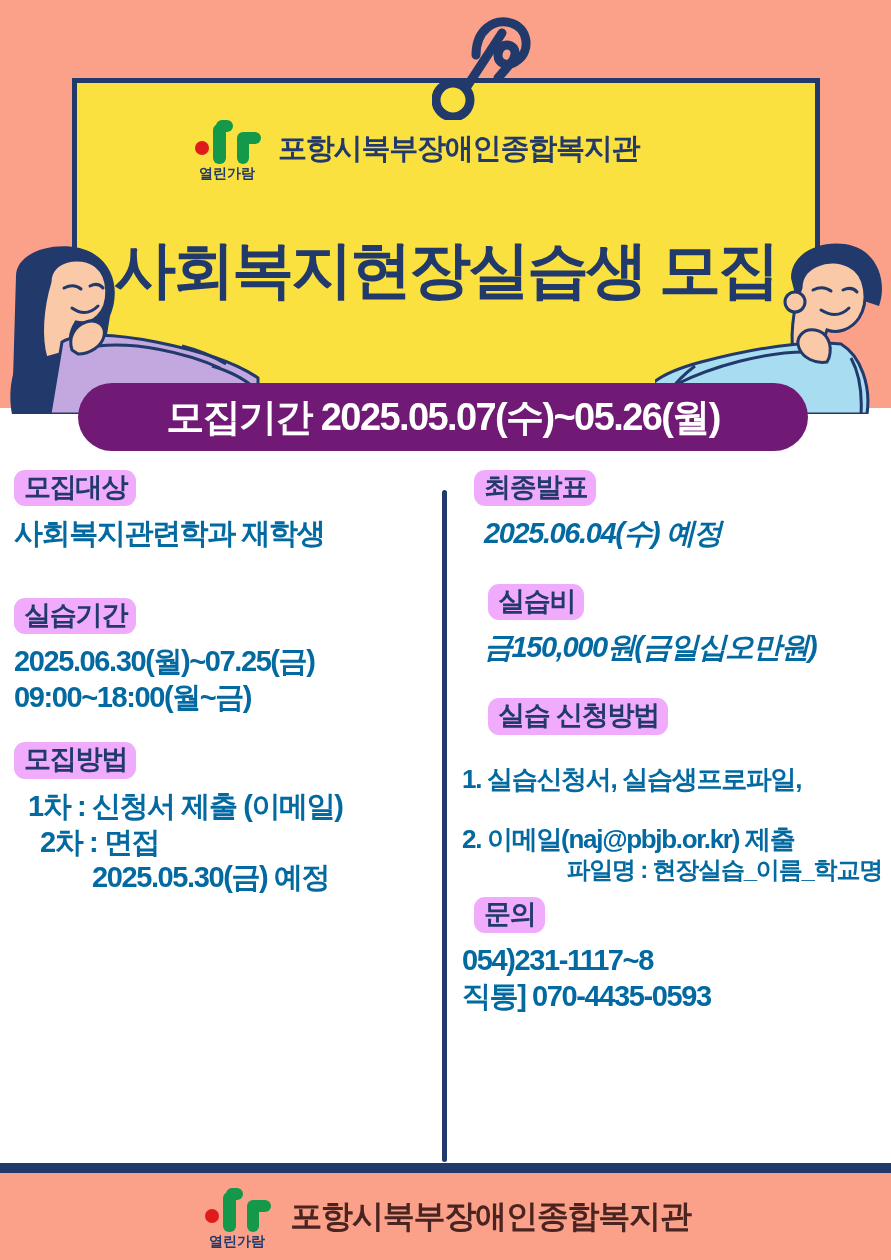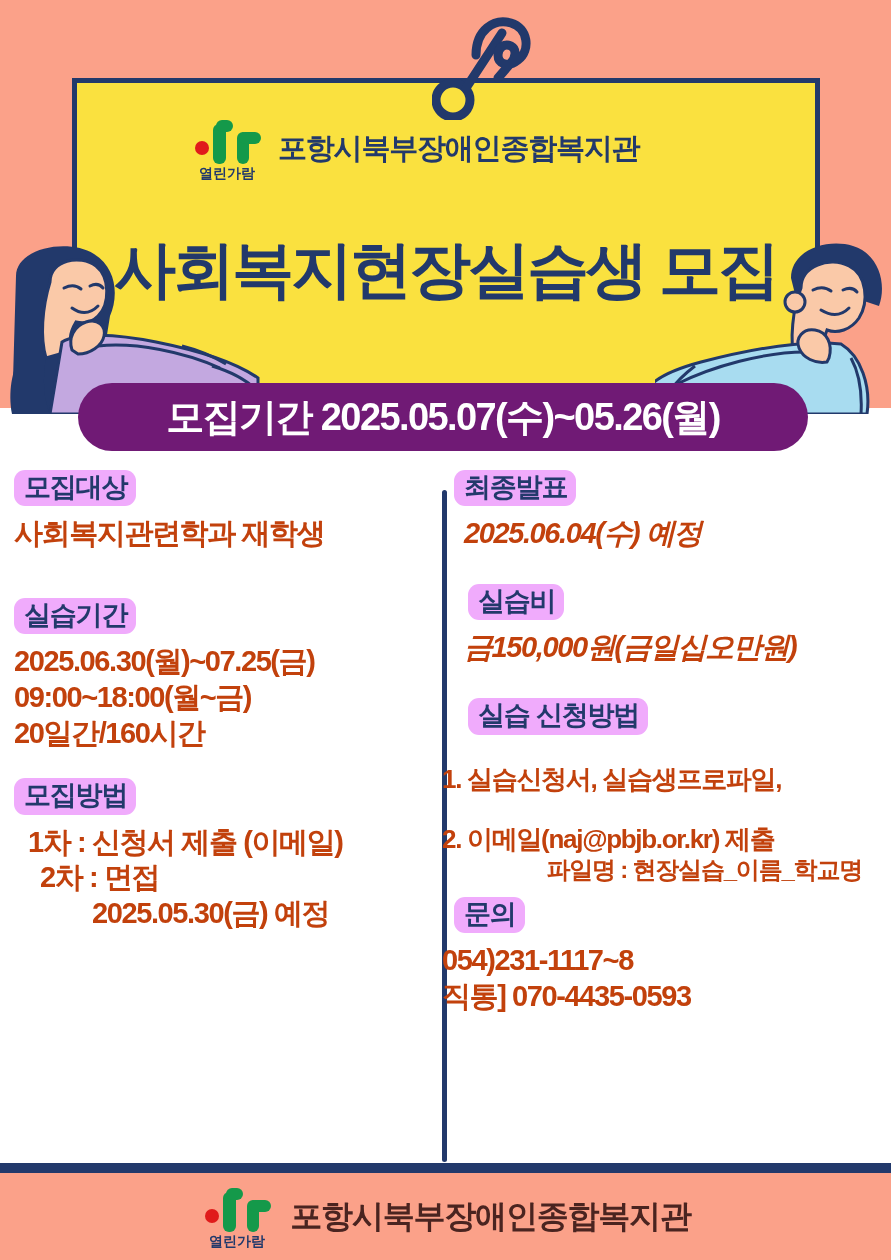--- a/index.html
+++ b/index.html
@@ -52,29 +52,29 @@
   .date-pill-text{
     color:#ffffff;font-size:38px;font-weight:900;letter-spacing:-1.6px;white-space:nowrap;
   }
 
   
   .body-area{position:absolute;left:0;top:470px;width:891px;height:690px;}
   .divider{position:absolute;left:442px;top:20px;width:5px;height:672px;background:#22396B;border-radius:3px;}
 
   .col{position:absolute;top:0;}
   .col-left{left:14px;width:418px;}
-  .col-right{left:442px;width:420px;}
+  .col-right{left:462px;width:420px;}
 
   .hl{
     display:inline-block;background:#f0abfc;color:#22396B;
     font-size:27px;font-weight:900;letter-spacing:-1.2px;
     padding:2px 9px 4px 10px;line-height:1.12;border-radius:11px;
   }
   .ln{
-    color:#c2410c;font-size:29px;font-weight:900;letter-spacing:-1.4px;
+    color:#0369a1;font-size:29px;font-weight:900;letter-spacing:-1.4px;
     line-height:1.24;white-space:nowrap;
   }
   .ln.sm{font-size:26px;letter-spacing:-1.3px;margin-top:28px;}
   .ln.xs{font-size:24px;letter-spacing:-1.2px;}
   .blk{margin-bottom:6px;}
   .sp-lg{height:40px;}
   .sp-md{height:26px;}
   .sp-sm{height:12px;}
   .indent1{padding-left:14px;}
   .indent2{padding-left:26px;}
@@ -172,21 +172,20 @@
       </div>
       <div class="ln blk">사회복지관련학과 재학생</div>
 
       <div class="sp-lg"></div>
 
       <div class="head-wrap">
         <span class="hl">실습기간</span>
       </div>
       <div class="ln">2025.06.30(월)~07.25(금)</div>
       <div class="ln">09:00~18:00(월~금)</div>
-      <div class="ln">20일간/160시간</div>
 
       <div class="sp-md"></div>
 
       <div class="head-wrap">
         <span class="hl">모집방법</span>
       </div>
       <div class="ln indent1">1차 : 신청서 제출 (이메일)</div>
       <div class="ln indent2">2차 : 면접</div>
       <div class="ln indent3">2025.05.30(금) 예정</div>
 

